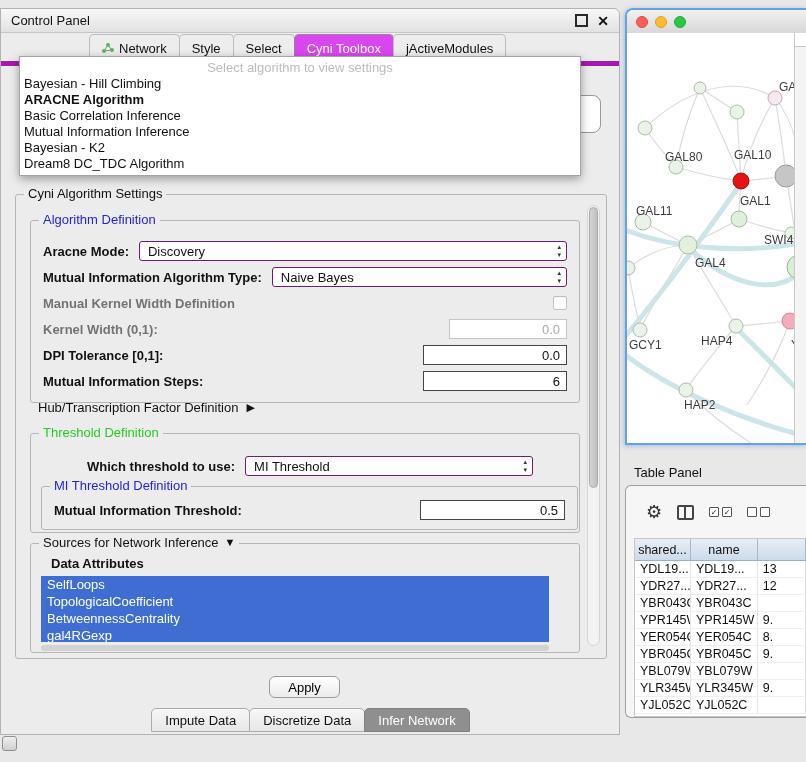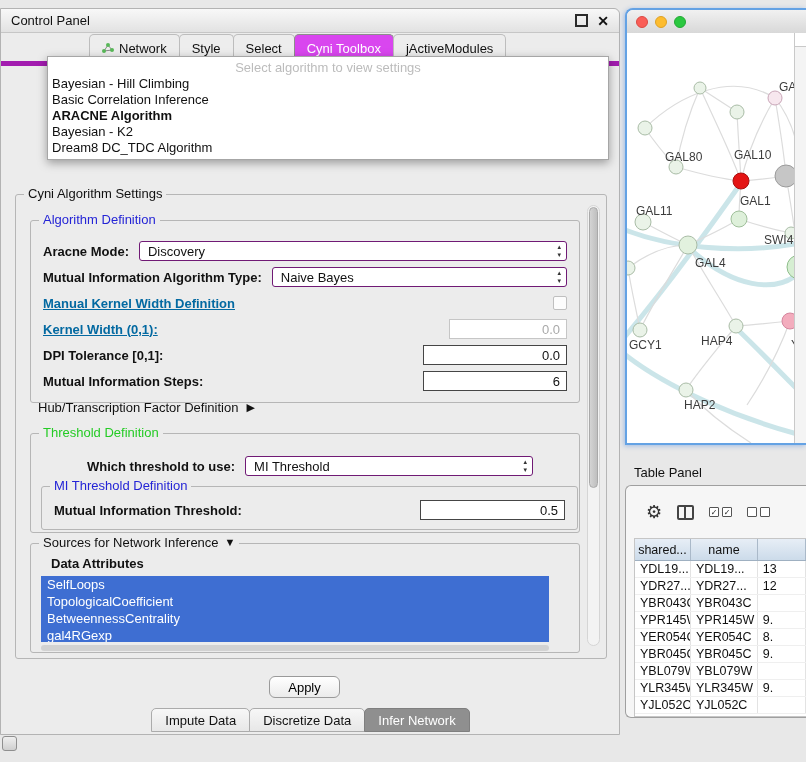--- a/index.html
+++ b/index.html
@@ -15,21 +15,21 @@
   .float-btn{width:9px;height:9px;border:2px solid #2a2a2a;display:inline-block;}
   .close-btn{font-weight:bold;font-size:14px;line-height:1;}
   .cp-tabs{position:absolute;left:0;top:30px;width:100%;height:27px;display:flex;align-items:flex-end;
            padding-left:88px;border-bottom:5px solid #a21caf;box-sizing:border-box;}
   .cp-tab{display:flex;align-items:center;gap:5px;height:26px;padding:0 12px;border:1px solid #bdbdbd;
           border-bottom:none;border-radius:5px 5px 0 0;background:#ededed;margin-right:-1px;white-space:nowrap;}
   .cp-tab.active{background:#d946ef;color:#fff;border-color:#8d8d8d;}
 
   
   .algo-popup{position:absolute;left:18px;top:47px;width:560px;background:#fff;border:1px solid #a6a6a6;
-              box-shadow:0 3px 9px rgba(0,0,0,.35);z-index:50;padding:2px 0 3px;margin-left:28px;}
+              box-shadow:0 3px 9px rgba(0,0,0,.35);z-index:50;padding:2px 0 3px;}
   .popup-placeholder{height:17px;line-height:17px;text-align:center;color:#bcbcbc;}
   .popup-item{height:16px;line-height:16px;padding-left:4px;}
   .popup-item.selected{font-weight:bold;}
   .combo-fragment{position:absolute;left:560px;top:86px;width:38px;height:36px;background:#fff;
                   border:1px solid #999;border-radius:0 8px 8px 0;z-index:5;}
 
   
   .groupbox{position:absolute;border:1px solid #b6b6b6;border-radius:3px;box-sizing:border-box;}
   .group-title{position:absolute;top:-9px;left:8px;background:#ececec;padding:0 4px;white-space:nowrap;}
   .group-title.blue{color:#2424d6;}
@@ -37,21 +37,21 @@
   .settings-group{left:14px;top:185px;width:592px;height:465px;}
 
   .v-scrollbar{position:absolute;right:6px;top:10px;bottom:12px;width:13px;background:#f3f3f3;
                border:1px solid #d5d5d5;border-radius:7px;box-sizing:border-box;}
   .v-thumb{position:absolute;left:1px;right:1px;top:1px;height:64%;
            background:linear-gradient(90deg,#d4d4d4,#bfbfbf);border:1px solid #a9a9a9;border-radius:6px;box-sizing:border-box;}
 
   .alg-def{left:14px;top:25px;width:550px;height:183px;}
   .row{position:absolute;left:12px;right:12px;height:20px;display:flex;align-items:center;}
   .lbl{font-weight:bold;white-space:nowrap;}
-  .lbl.disabled{color:#0369a1;text-decoration:underline;}
+  .lbl.disabled{color:#737373;}
   .combo{flex:1;margin-left:10px;height:20px;position:relative;background:#fff;border:1px solid #701a75;
          border-radius:3px;display:flex;align-items:center;padding-left:8px;box-sizing:border-box;}
   .combo.fixed{flex:none;}
   .stepper{position:absolute;right:5px;top:1px;display:flex;flex-direction:column;align-items:center;
            font-size:7px;line-height:8px;color:#333;}
   .field{height:20px;background:#fff;border:1px solid #454545;display:flex;align-items:center;
          justify-content:flex-end;padding-right:6px;box-sizing:border-box;margin-left:auto;}
   .field.disabled{border-color:#c6c6c6;color:#a9a9a9;}
   .checkbox{width:14px;height:14px;border:1px solid #bfbfbf;background:#fcfcfc;border-radius:2px;margin-left:auto;box-sizing:border-box;}
   .hub-row{position:absolute;left:22px;top:205px;display:flex;align-items:center;gap:8px;}
@@ -146,22 +146,23 @@
     <div class="cp-tab">
         <span>jActiveModules</span>
       </div>
   </nav>
 
   <div class="combo-fragment"></div>
 
   <div class="algo-popup">
     <div class="popup-placeholder">Select algorithm to view settings</div>
     <div class="popup-item">Bayesian - Hill Climbing</div>
+    <div class="popup-item selected">ARACNE Algorithm</div>
     <div class="popup-item">Basic Correlation Inference</div>
-    <div class="popup-item selected">ARACNE Algorithm</div>
+    <div class="popup-item">Mutual Information Inference</div>
     <div class="popup-item">Bayesian - K2</div>
     <div class="popup-item">Dream8 DC_TDC Algorithm</div>
   </div>
 
   <div class="groupbox settings-group">
     <span class="group-title">Cyni Algorithm Settings</span>
     <div class="v-scrollbar">
         <div class="v-thumb"></div>
       </div>
 

